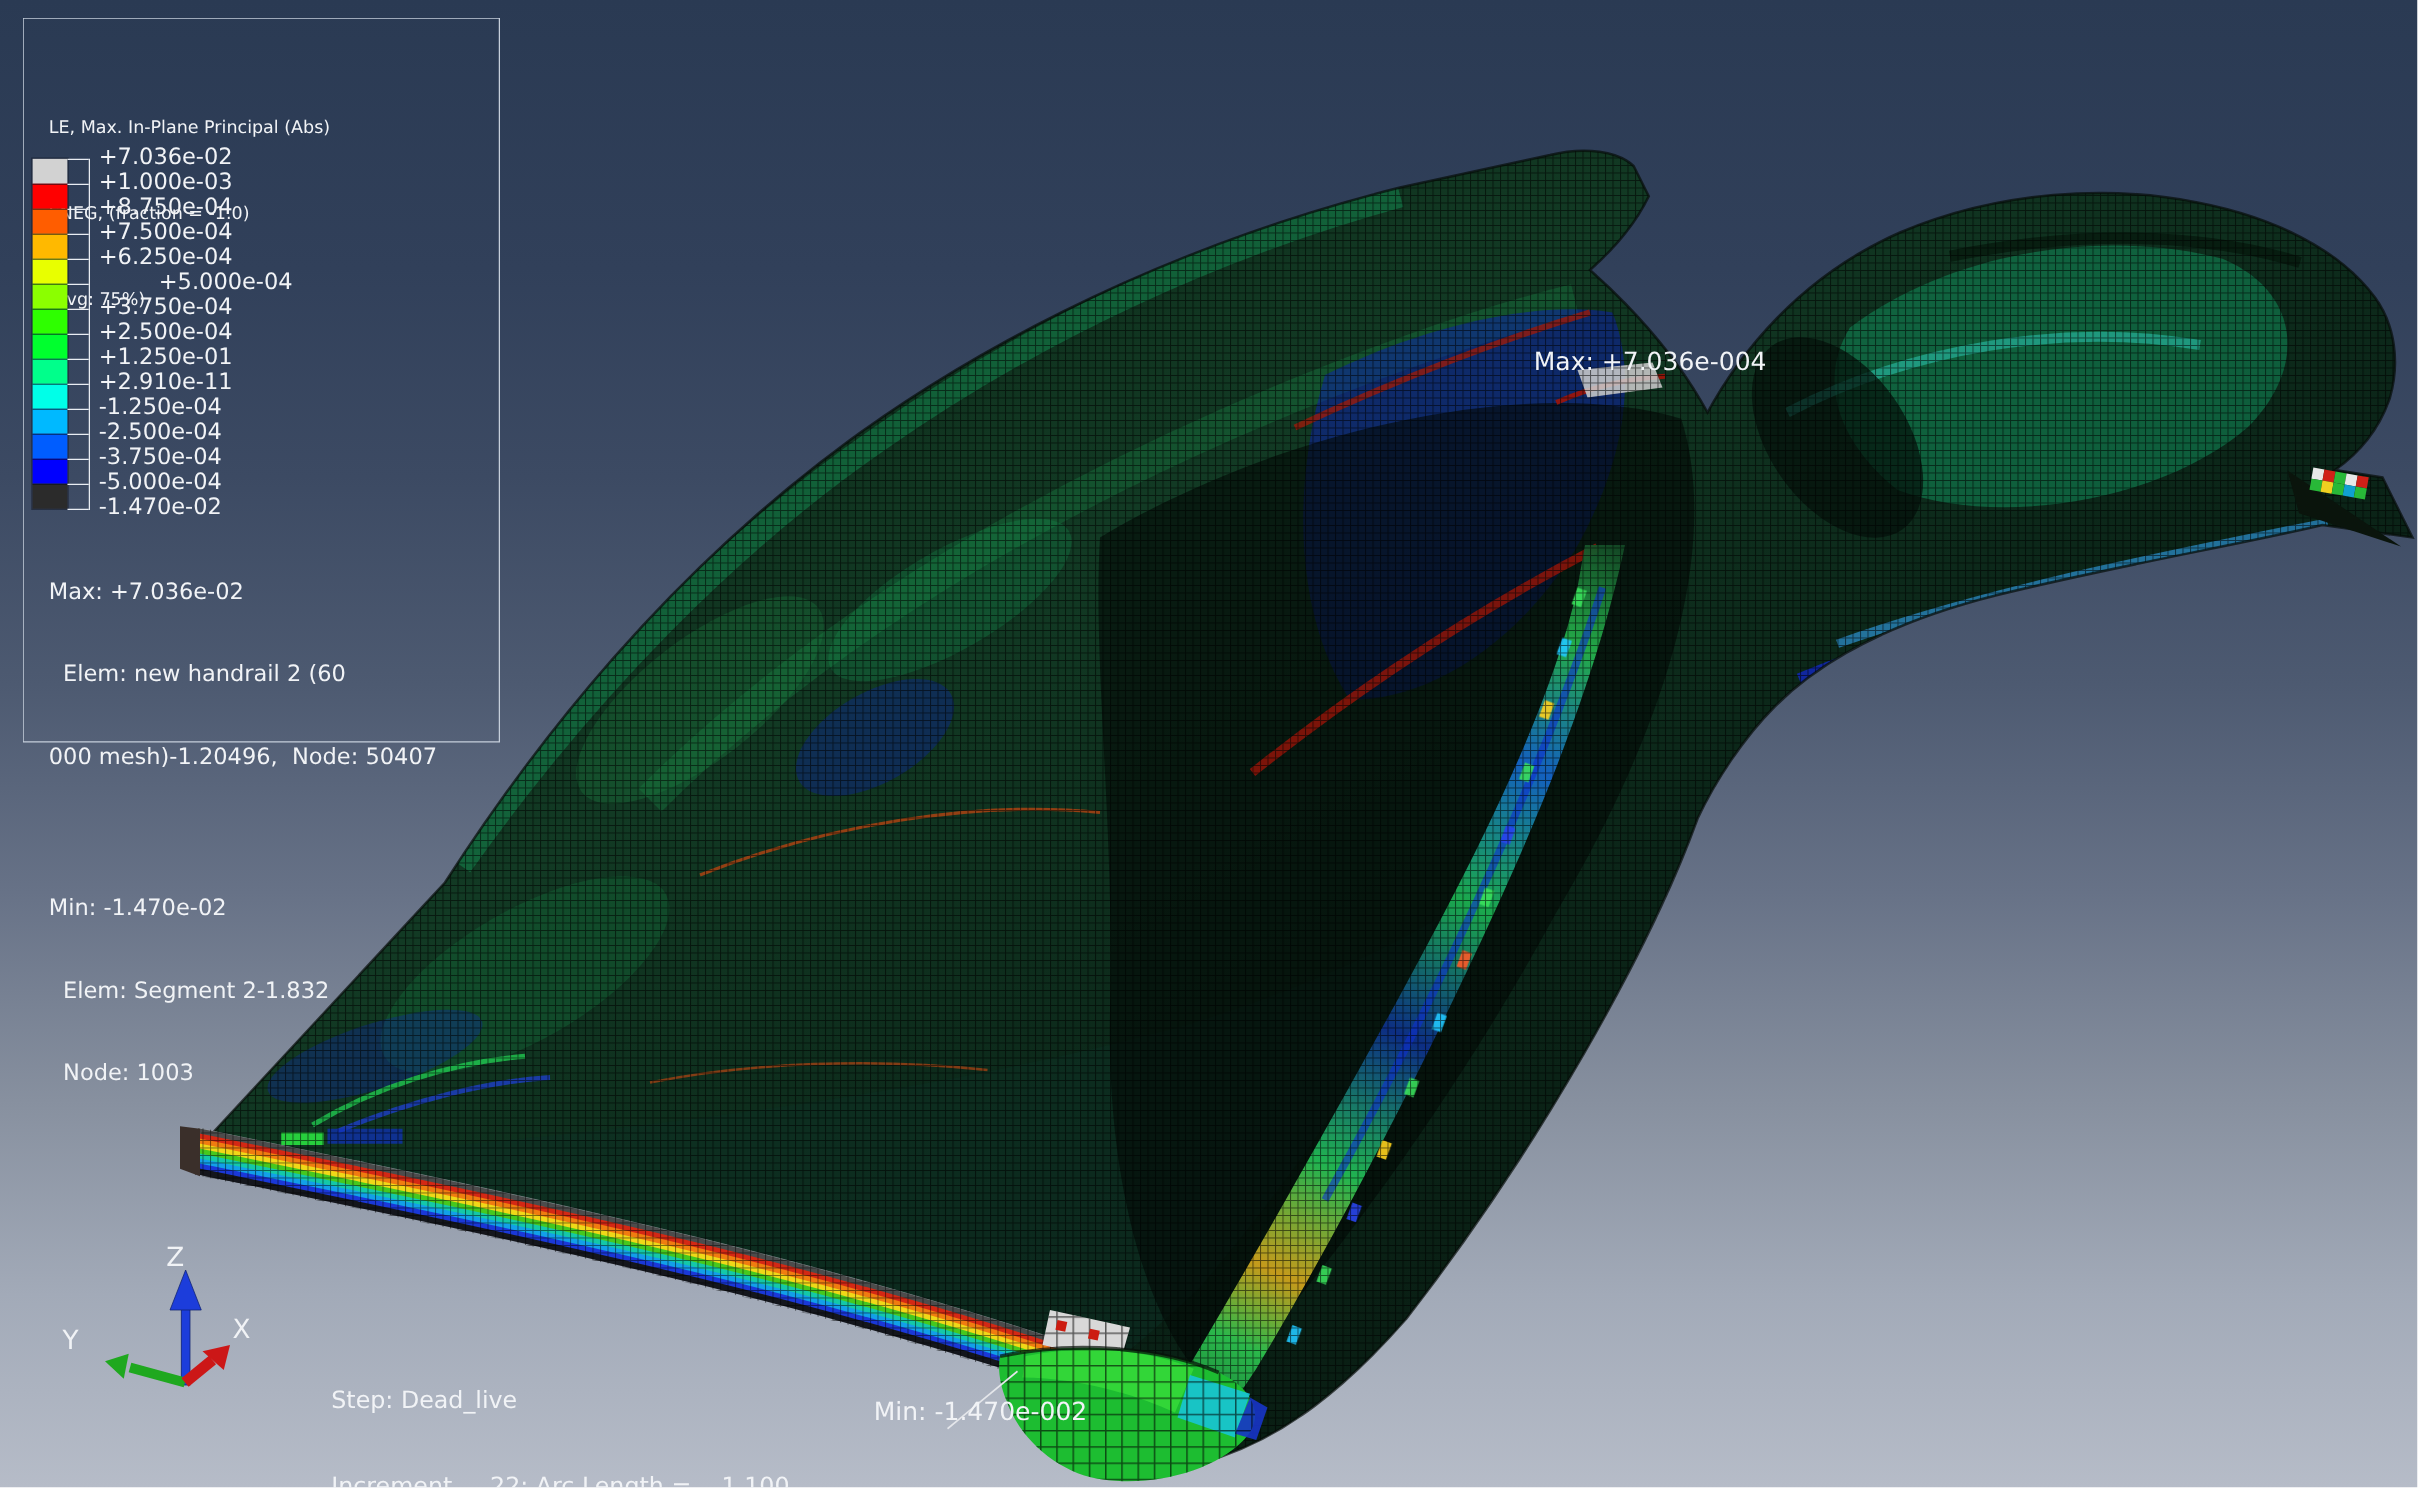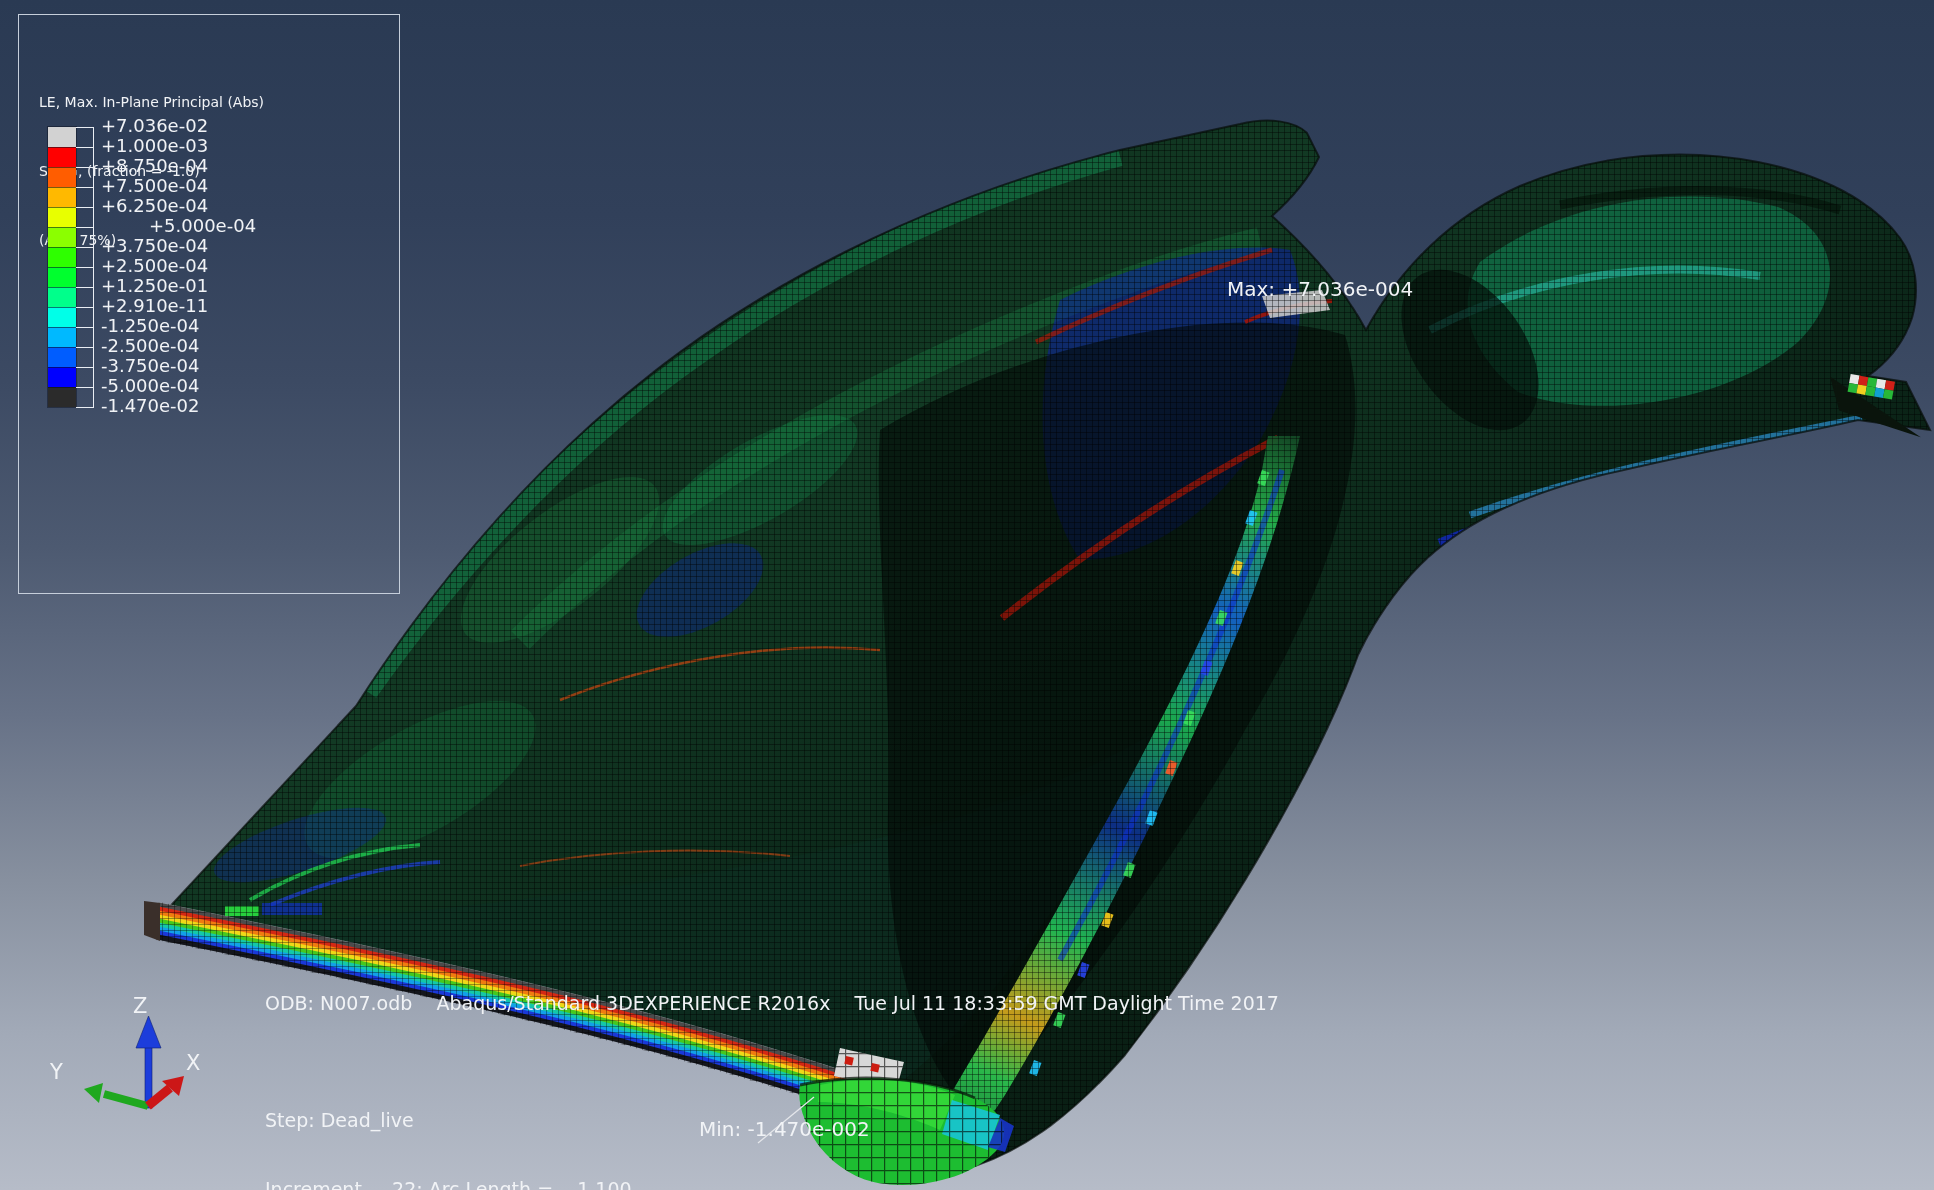--- a/index.html
+++ b/index.html
@@ -7,21 +7,21 @@
   .viewport{
     position:relative;width:1934px;height:1190px;overflow:hidden;
     background:linear-gradient(180deg,#2a3a53 0%,#31405a 18%,#3c4a63 32%,#4d5a71 46%,#67728733 0,#67728 0);
     background:linear-gradient(180deg,#2a3a53 0%,#31405a 18%,#3c4a63 32%,#4d5a71 46%,#677287 60%,#87909f 74%,#a2aab8 87%,#b6bcc8 100%);
   }
   svg.model{position:absolute;left:0;top:0;z-index:1;}
   .txt{position:absolute;color:#f1f3f6;white-space:pre;z-index:3;}
   
   .legend{position:absolute;left:18px;top:14px;width:380px;height:578px;border:1px solid #c6cfdb;z-index:2;color:#f1f3f6;}
   .legend-title{position:absolute;left:20px;top:30px;font-size:14px;line-height:23px;white-space:pre;}
-  .legend-scale{position:absolute;left:29px;top:112px;width:340px;height:281px;}
+  .legend-scale{position:absolute;left:7px;top:112px;width:340px;height:281px;}
   .legend-bar{position:absolute;left:0;top:0;outline:1px solid rgba(8,14,26,.45);}
   .band{width:28px;height:20px;box-sizing:border-box;border-top:1px solid rgba(8,14,26,.55);}
   .band:first-child{border-top:none;}
   .tickmark{position:absolute;left:28px;width:17px;height:1px;background:#e9edf3;}
   .tickline{position:absolute;left:45px;top:0;width:1px;height:281px;background:#e9edf3;}
   .ticklabel{position:absolute;left:53px;transform:translateY(-55%);font-size:18px;white-space:pre;}
   .legend-info{position:absolute;left:20px;top:404px;font-size:18px;line-height:22px;white-space:pre;}
   .gap{height:11px;}
   
   .anno-max{left:1227px;top:277px;font-size:20px;}
@@ -237,26 +237,34 @@
           <div class="tickmark" style="top: 220px;"></div>
           <div class="ticklabel" style="top: 220px;">-2.500e-04</div>
           <div class="tickmark" style="top: 240px;"></div>
           <div class="ticklabel" style="top: 240px;">-3.750e-04</div>
           <div class="tickmark" style="top: 260px;"></div>
           <div class="ticklabel" style="top: 260px; text-align: center;">-5.000e-04</div>
           <div class="tickmark" style="top: 280px;"></div>
           <div class="ticklabel" style="top: 280px;">-1.470e-02</div>
         </div>
     </div>
+    <div class="legend-info">
+      <div>Max: +7.036e-02</div>
+      <div>  Elem: new handrail 2 (60</div>
+      <div>000 mesh)-1.20496,  Node: 50407</div>
+      <div class="gap"></div>
+      <div>Min: -1.470e-02</div>
+      <div>  Elem: Segment 2-1.832</div>
+      <div>  Node: 1003</div>
+    </div>
   </div>
 
   <div class="txt anno-max">Max: +7.036e-004</div>
   <div class="txt anno-min">Min: -1.470e-002</div>
 
-  <div class="txt odb-line">ODB: N007.odb    Abaqus/Standard 3DEXPERIENCE R2016x    Tue Jul 11 18:33:59 GMT Daylight Time 2017</div>
   <div class="txt state-block">
     <div>Step: Dead_live</div>
     <div>Increment     22: Arc Length =    1.100</div>
     
     
   </div>
 
   <div class="txt triad-label label-z">Z</div>
   <div class="txt triad-label label-y">Y</div>
   <div class="txt triad-label label-x">X</div>

